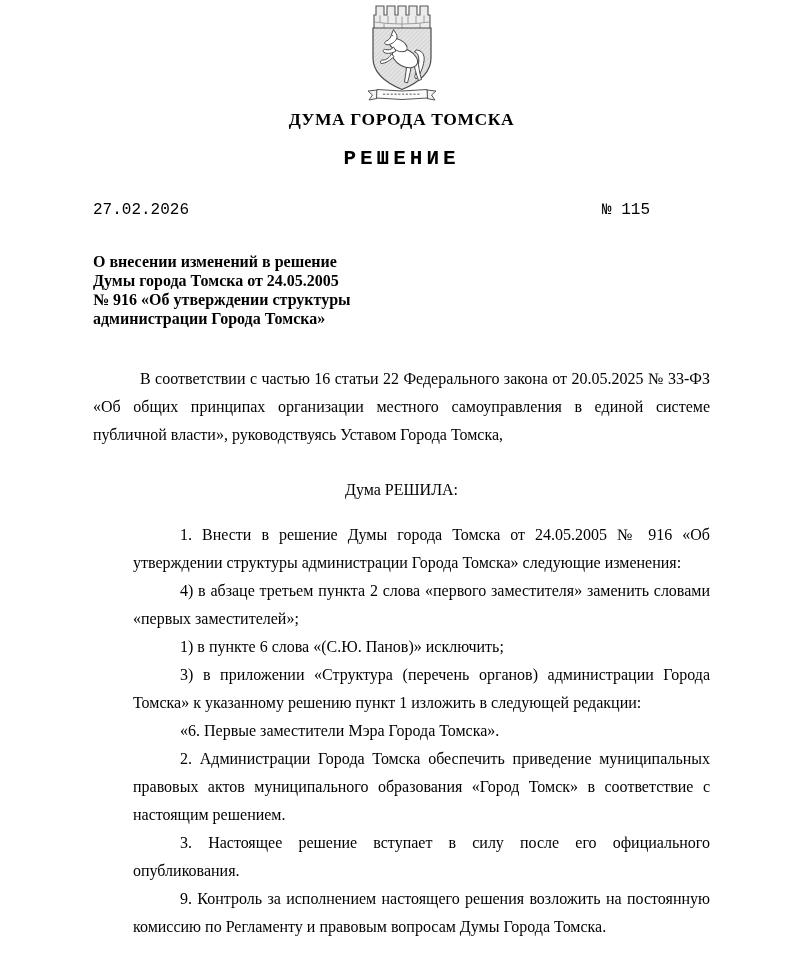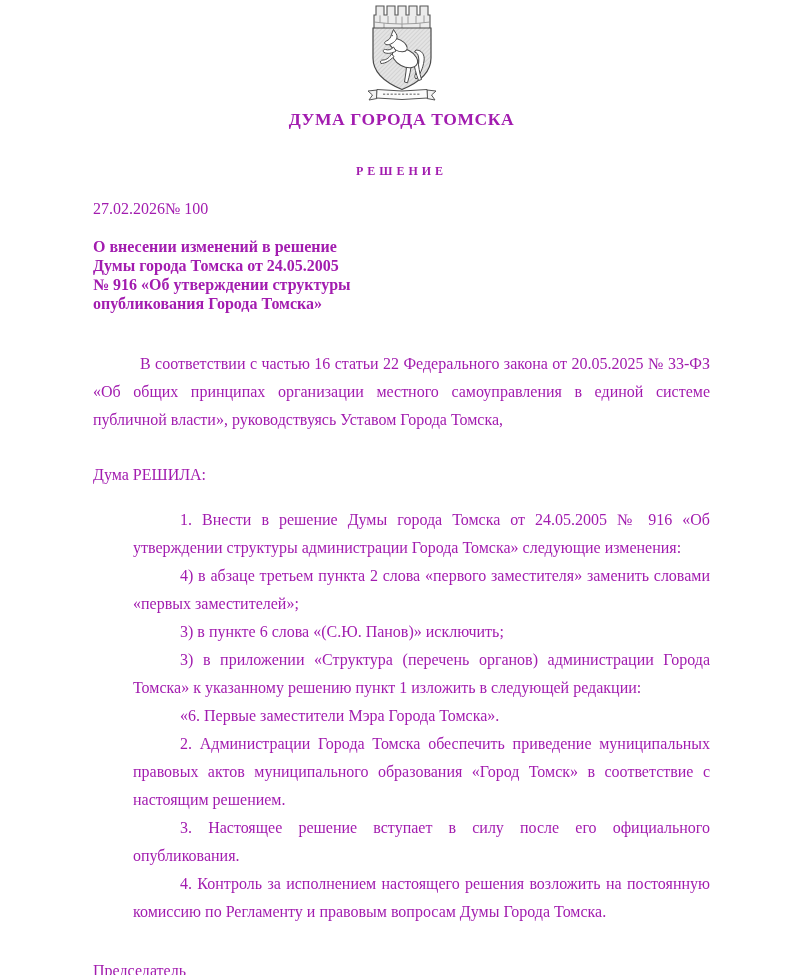--- a/index.html
+++ b/index.html
@@ -2,66 +2,68 @@
 <html lang="ru"><head>
 <meta charset="utf-8">
 <style>
   html, body { margin: 0; padding: 0; background: #ffffff; }
   .page {
     position: relative;
     width: 800px;
     height: 975px;
     margin: 0 auto;
     background: #ffffff;
-    color: #a21caf;
+    color: #000000;
     font-family: "Liberation Serif", "DejaVu Serif", serif;
     font-size: 16px;
     box-sizing: border-box;
     padding: 0 90px 0 93px;
     overflow: hidden;
   }
   .arms { display: block; width: 90px; height: 100px; margin: 2px auto 0; }
   .org-name {
     margin-top: 7px;
     text-align: center;
     font-weight: bold;
     font-size: 17.5px;
     letter-spacing: 0.6px;
     line-height: 20px;
   }
   .doc-type {
-    margin-top: 32px;
+    margin-top: 20px;
     text-align: center;
     font-weight: bold;
-    font-size: 12px;
+    font-size: 21px;
     letter-spacing: 4px;
     line-height: 20px;
+    font-family: Liberation Mono, monospace;
   }
   .date-row {
-    margin-top: 18px;
+    margin-top: 31px;
     display: flex;
-    justify-content: flex-start;
+    justify-content: space-between;
     line-height: 20px;
+    font-family: Liberation Mono, monospace;
   }
   .doc-number { margin-right: 60px; }
   .doc-title {
-    margin-top: 18px;
+    margin-top: 32px;
     font-weight: bold;
     line-height: 19px;
     width: 320px;
   }
   .preamble {
     margin: 37px 0 0 0;
     text-align: justify;
     text-indent: 47px;
     line-height: 28px;
   }
   .resolved {
     margin-top: 27px;
-    text-align: left;
+    text-align: center;
     line-height: 28px;
   }
   .body-text { margin-top: 17px; margin-left: 40px; }
   .body-text p {
     margin: 0;
     text-align: justify;
     text-indent: 47px;
     line-height: 28px;
   }
   .signature-roles {
@@ -112,43 +114,43 @@
       <line x1="26" y1="92.3" x2="64" y2="92.3" stroke="#909090" stroke-width="1.6" stroke-dasharray="2.2,1.6"></line>
     </g>
   </svg>
 
   <div class="org-name">ДУМА ГОРОДА ТОМСКА</div>
 
   <div class="doc-type">РЕШЕНИЕ</div>
 
   <div class="date-row">
     <span class="doc-date">27.02.2026</span>
-    <span class="doc-number">№ 100</span>
+    <span class="doc-number">№ 115</span>
   </div>
 
   <div class="doc-title">
     <div>О внесении изменений в решение</div>
     <div>Думы города Томска от 24.05.2005</div>
     <div>№ 916 «Об утверждении структуры</div>
-    <div>опубликования Города Томска»</div>
+    <div>администрации Города Томска»</div>
   </div>
 
   <p class="preamble">В соответствии с частью 16 статьи 22 Федерального закона от 20.05.2025 № 33-ФЗ «Об общих принципах организации местного самоуправления в единой системе публичной власти», руководствуясь Уставом Города Томска,</p>
 
   <div class="resolved">Дума РЕШИЛА:</div>
 
   <div class="body-text">
     <p>1. Внести в решение Думы города Томска от 24.05.2005 № 916 «Об утверждении структуры администрации Города Томска» следующие изменения:</p>
     <p>4) в абзаце третьем пункта 2 слова «первого заместителя» заменить словами «первых заместителей»;</p>
-    <p>3) в пункте 6 слова «(С.Ю. Панов)» исключить;</p>
+    <p>1) в пункте 6 слова «(С.Ю. Панов)» исключить;</p>
     <p>3) в приложении «Структура (перечень органов) администрации Города Томска» к указанному решению пункт 1 изложить в следующей редакции:</p>
     <p>«6. Первые заместители Мэра Города Томска».</p>
     <p>2. Администрации Города Томска обеспечить приведение муниципальных правовых актов муниципального образования «Город Томск» в соответствие с настоящим решением.</p>
     <p>3. Настоящее решение вступает в силу после его официального опубликования.</p>
-    <p>4. Контроль за исполнением настоящего решения возложить на постоянную комиссию по Регламенту и правовым вопросам Думы Города Томска.</p>
+    <p>9. Контроль за исполнением настоящего решения возложить на постоянную комиссию по Регламенту и правовым вопросам Думы Города Томска.</p>
   </div>
 
   <div class="signature-roles">
     <div class="sig-col-left">
       <div class="sig-role">Председатель</div>
       <div class="sig-role">Думы Города Томска</div>
     </div>
   </div>
 
 </div>

